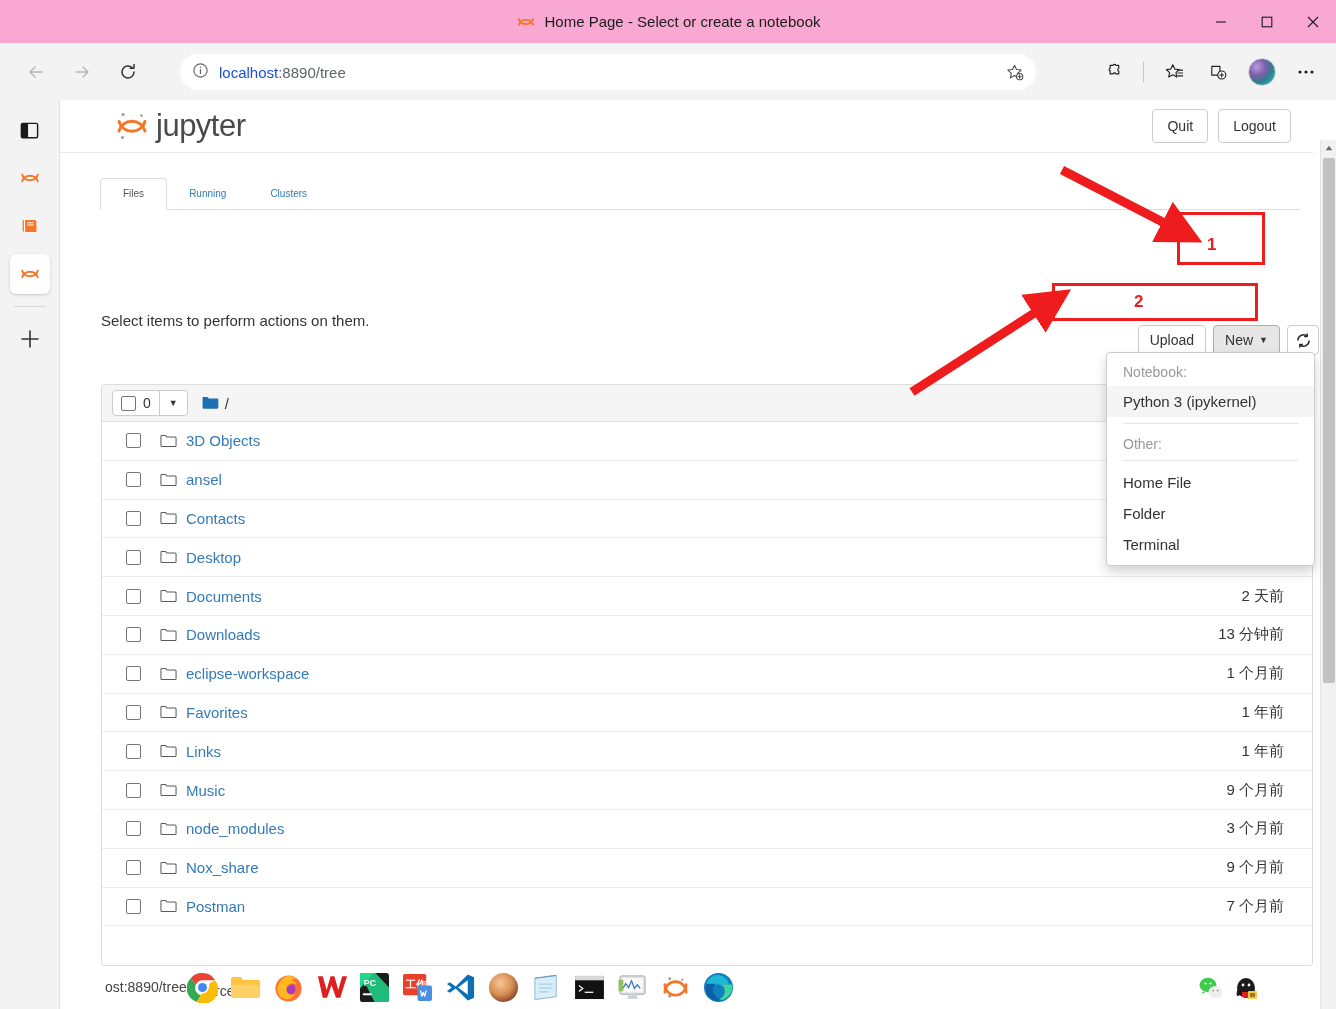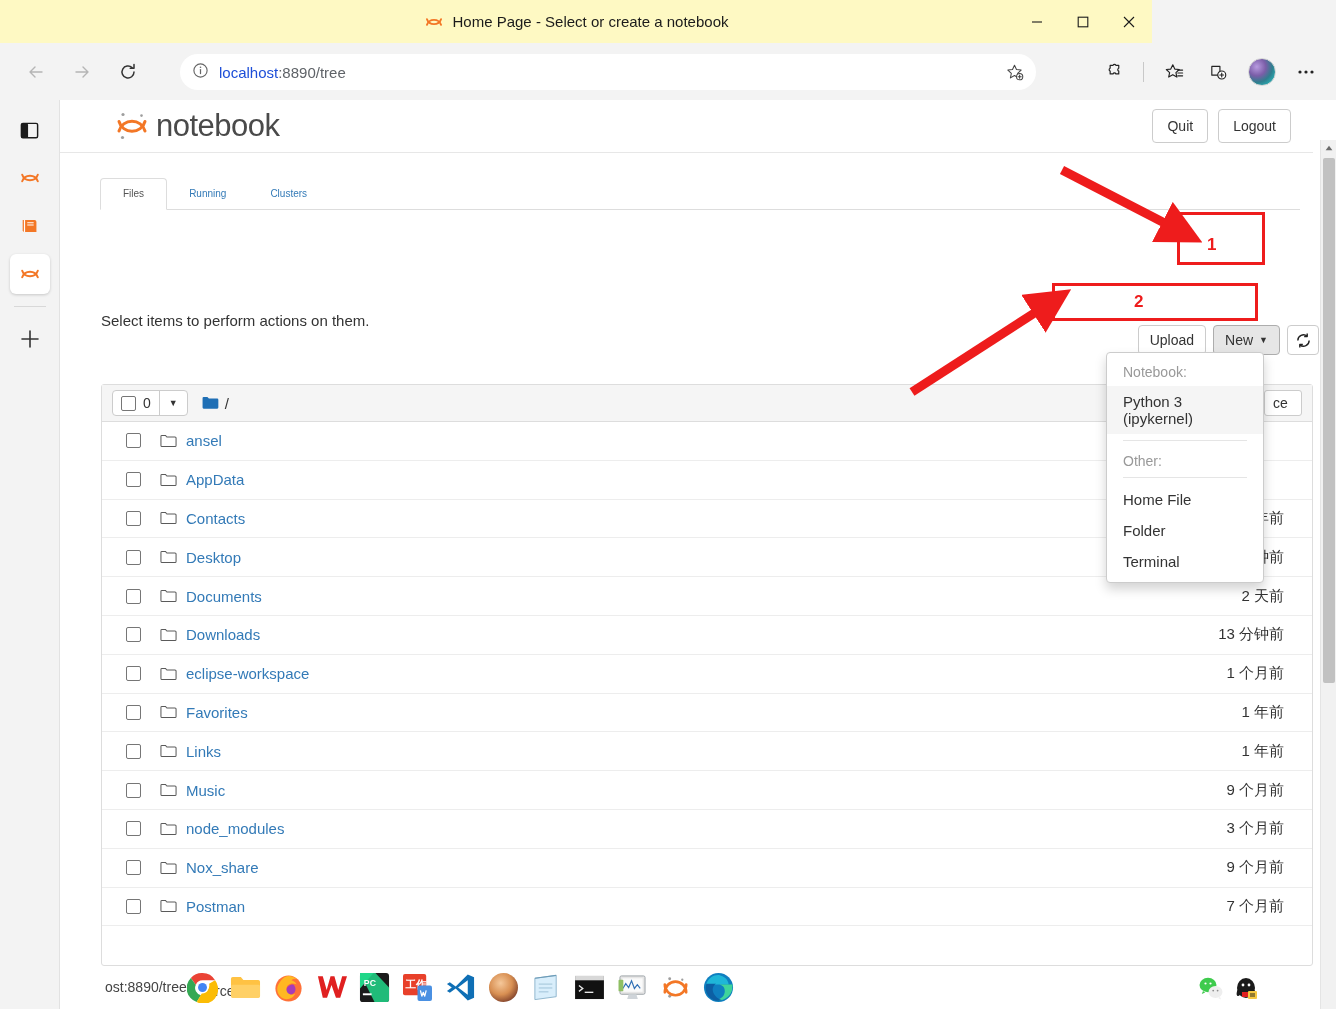--- a/index.html
+++ b/index.html
@@ -8,22 +8,22 @@
     font-family: "Liberation Sans", sans-serif;
     background: #ffffff;
     overflow: hidden;
   }
 
   
   #window { position: relative; width: 1336px; height: 1009px; background:#f3f3f3; }
 
   
   #titlebar {
-    position: absolute; left:0; top:0; width:1152px; height:44px;
-    background:#fef9c3; display:flex; align-items:center; justify-content:center;
+    position: absolute; left:0; top:0; width:1336px; height:44px;
+    background:#f9a8d4; display:flex; align-items:center; justify-content:center;
     border-bottom:1px solid #f3f3f3;
   }
   #title-group { display:flex; align-items:center; gap:9px; }
   #title-text { font-size:15px; color:#1b1b1b; }
   .jup-logo { position:relative; width:20px; height:20px; }
   .jup-logo svg { display:block; }
 
   #winctl { position:absolute; right:0; top:0; height:44px; display:flex; }
   .wb { width:46px; height:44px; display:flex; align-items:center; justify-content:center; }
   .wb svg { display:block; }
@@ -139,21 +139,21 @@
     border-bottom:1px solid #ededed; position:relative;
   }
   .row:last-child { border-bottom:none; }
   .row .cb { margin-left:14px; }
   .row .folder-icon { margin-left:19px; display:flex; align-items:center; }
   .row .fname { margin-left:9px; font-size:15px; color:#337ab7; }
   .row .ftime { position:absolute; right:28px; font-size:15px; color:#333; }
 
   
   #new-menu {
-    position:absolute; left:1046px; top:252px; width:158px;
+    position:absolute; left:1046px; top:252px; width:209px;
     background:#fff; border:1px solid #cccccc; border-radius:4px;
     box-shadow:0 6px 12px rgba(0,0,0,.175); padding:5px 0; z-index:40;
   }
   .menu-label { font-size:14px; color:#999; padding:6px 16px; }
   .menu-item { font-size:15px; color:#333; padding:7px 16px; }
   .menu-item.hl { background:#f5f5f5; }
   .menu-sep { height:1px; background:#e5e5e5; margin:6px 16px; }
 
   
   .redbox { position:absolute; border:3px solid #ee1c1c; z-index:60; pointer-events:none; }
@@ -330,21 +330,21 @@
 
     <div id="jheader">
       <div id="jlogo-wrap">
         <svg width="40" height="40" viewBox="0 0 40 40">
           <circle cx="11" cy="8.5" r="1.6" fill="#9e9e9e"></circle>
           <circle cx="29.5" cy="9.6" r="1.3" fill="#9e9e9e"></circle>
           <circle cx="10.5" cy="31.5" r="1.6" fill="#9e9e9e"></circle>
           <path d="M7 15.5 A13.5 13.5 0 0 0 33 15.5" fill="none" stroke="#f37726" stroke-width="3" stroke-linecap="round"></path>
           <path d="M7 25 A13.5 13.5 0 0 1 33 25" fill="none" stroke="#f37726" stroke-width="3" stroke-linecap="round"></path>
         </svg>
-        <span id="jlogo-text">notebook</span>
+        <span id="jlogo-text">jupyter</span>
       </div>
       <div id="jheader-right">
         <div class="jbtn">Quit</div>
         <div class="jbtn">Logout</div>
       </div>
     </div>
 
     <div id="tabs">
       <div class="tab active">Files</div>
       <div class="tab">Running</div>
@@ -397,31 +397,31 @@
       </div>
 
       <div id="rows">
           <div class="row">
             <span class="cb"></span>
             <span class="folder-icon">
               <svg width="17" height="14" viewBox="0 0 18 15">
                 <path d="M0.9 2.6a1.1 1.1 0 0 1 1.1-1.1h3.7l1.5 1.7h8.8a1.1 1.1 0 0 1 1.1 1.1v8.1a1.1 1.1 0 0 1-1.1 1.1H2a1.1 1.1 0 0 1-1.1-1.1z" fill="none" stroke="#5a5a5a" stroke-width="1.1" stroke-linejoin="round"></path>
               </svg>
             </span>
+            <span class="fname">3D Objects</span>
+            <span class="ftime"></span>
+          </div>
+          <div class="row">
+            <span class="cb"></span>
+            <span class="folder-icon">
+              <svg width="17" height="14" viewBox="0 0 18 15">
+                <path d="M0.9 2.6a1.1 1.1 0 0 1 1.1-1.1h3.7l1.5 1.7h8.8a1.1 1.1 0 0 1 1.1 1.1v8.1a1.1 1.1 0 0 1-1.1 1.1H2a1.1 1.1 0 0 1-1.1-1.1z" fill="none" stroke="#5a5a5a" stroke-width="1.1" stroke-linejoin="round"></path>
+              </svg>
+            </span>
             <span class="fname">ansel</span>
-            <span class="ftime"></span>
-          </div>
-          <div class="row">
-            <span class="cb"></span>
-            <span class="folder-icon">
-              <svg width="17" height="14" viewBox="0 0 18 15">
-                <path d="M0.9 2.6a1.1 1.1 0 0 1 1.1-1.1h3.7l1.5 1.7h8.8a1.1 1.1 0 0 1 1.1 1.1v8.1a1.1 1.1 0 0 1-1.1 1.1H2a1.1 1.1 0 0 1-1.1-1.1z" fill="none" stroke="#5a5a5a" stroke-width="1.1" stroke-linejoin="round"></path>
-              </svg>
-            </span>
-            <span class="fname">AppData</span>
             <span class="ftime"></span>
           </div>
           <div class="row">
             <span class="cb"></span>
             <span class="folder-icon">
               <svg width="17" height="14" viewBox="0 0 18 15">
                 <path d="M0.9 2.6a1.1 1.1 0 0 1 1.1-1.1h3.7l1.5 1.7h8.8a1.1 1.1 0 0 1 1.1 1.1v8.1a1.1 1.1 0 0 1-1.1 1.1H2a1.1 1.1 0 0 1-1.1-1.1z" fill="none" stroke="#5a5a5a" stroke-width="1.1" stroke-linejoin="round"></path>
               </svg>
             </span>
             <span class="fname">Contacts</span>

